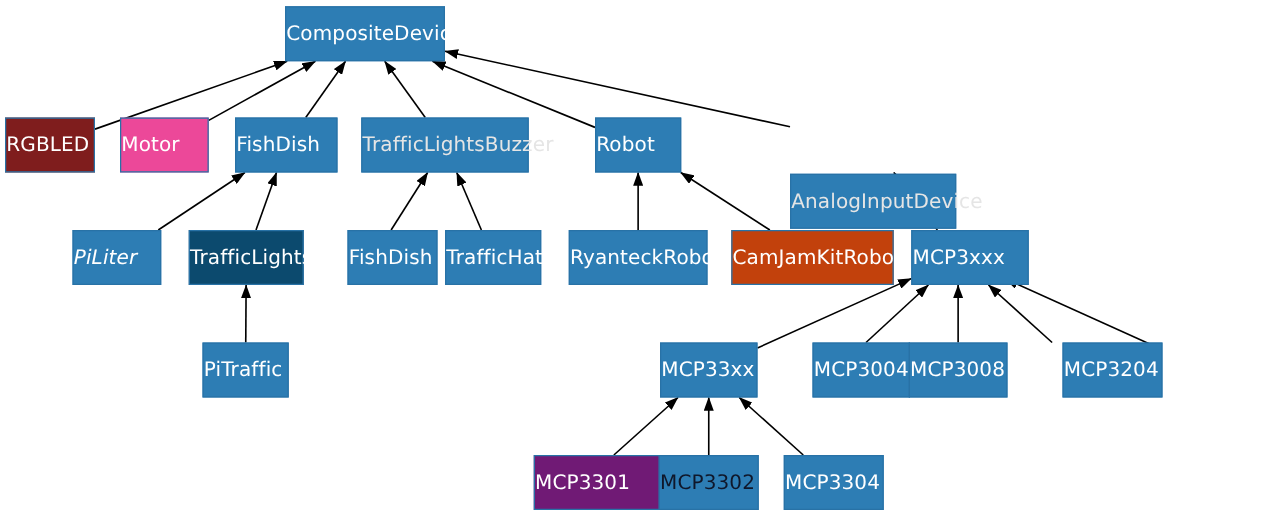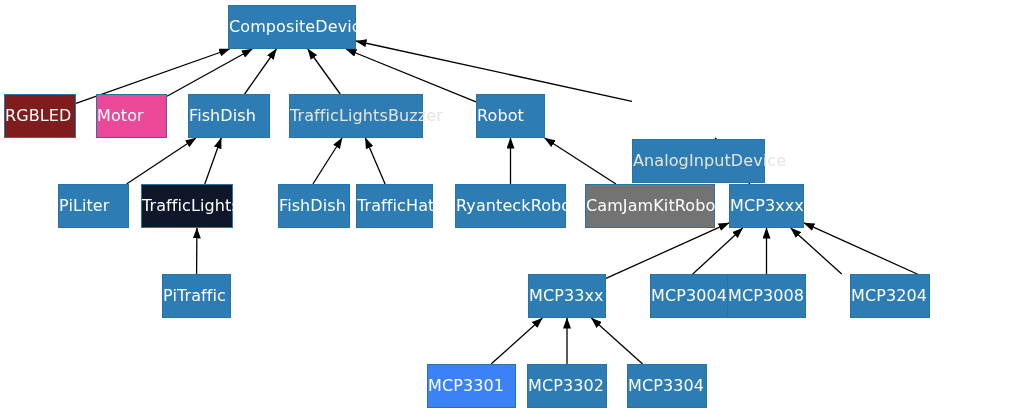--- a/index.html
+++ b/index.html
@@ -88,58 +88,58 @@
     </div>
     <div class="node" style="left: 289px; top: 94px; width: 134px; height: 44px; background: rgb(45, 125, 180); border: 1px solid rgb(40, 114, 166); color: #e5e5e5;">
       <span>TrafficLightsBuzzer</span>
     </div>
     <div class="node" style="left: 476px; top: 94px; width: 69px; height: 44px; background: rgb(45, 125, 180); border: 1px solid rgb(40, 114, 166); color: rgb(255, 255, 255);">
       <span>Robot</span>
     </div>
     <div class="node" style="left: 632px; top: 94px; width: 133px; height: 44px; background: rgb(45, 125, 180); border: 1px solid rgb(40, 114, 166); color: #e5e5e5; margin-top: 45px;">
       <span>AnalogInputDevice</span>
     </div>
-    <div class="node" style="left: 58px; top: 184px; width: 71px; height: 44px; background: rgb(45, 125, 180); border: 1px solid rgb(40, 114, 166); color: rgb(255, 255, 255);">
+    <div class="node" style="left: 58px; top: 184px; width: 71px; height: 44px; background: rgb(45, 125, 180); border: 1px solid rgb(40, 114, 166); color: rgb(255, 255, 255); font-style: italic;">
       <span>PiLiter</span>
     </div>
-    <div class="node" style="left: 141px; top: 184px; width: 92px; height: 44px; background: #0f172a; border: 1px solid rgb(40, 114, 166); color: rgb(255, 255, 255);">
+    <div class="node" style="left: 151px; top: 184px; width: 92px; height: 44px; background: #0c4a6e; border: 1px solid rgb(40, 114, 166); color: rgb(255, 255, 255);">
       <span>TrafficLights</span>
     </div>
     <div class="node" style="left: 263px; top: 184px; width: 72px; height: 44px; background: rgb(45, 125, 180); border: 1px solid rgb(40, 114, 166); color: rgb(255, 255, 255); margin-left: 15px;">
       <span>FishDish</span>
     </div>
     <div class="node" style="left: 356px; top: 184px; width: 77px; height: 44px; background: rgb(45, 125, 180); border: 1px solid rgb(40, 114, 166); color: rgb(255, 255, 255);">
       <span>TrafficHat</span>
     </div>
     <div class="node" style="left: 455px; top: 184px; width: 111px; height: 44px; background: rgb(45, 125, 180); border: 1px solid rgb(40, 114, 166); color: rgb(255, 255, 255);">
       <span>RyanteckRobot</span>
     </div>
-    <div class="node" style="left: 585px; top: 184px; width: 130px; height: 44px; background: #737373; border: 1px solid rgb(40, 114, 166); color: rgb(255, 255, 255);">
+    <div class="node" style="left: 585px; top: 184px; width: 130px; height: 44px; background: #c2410c; border: 1px solid rgb(40, 114, 166); color: rgb(255, 255, 255);">
       <span>CamJamKitRobot</span>
     </div>
-    <div class="node" style="left: 729px; top: 184px; width: 75px; height: 44px; background: rgb(45, 125, 180); border: 1px solid rgb(40, 114, 166); color: rgb(255, 255, 255);">
+    <div class="node" style="left: 729px; top: 184px; width: 94px; height: 44px; background: rgb(45, 125, 180); border: 1px solid rgb(40, 114, 166); color: rgb(255, 255, 255);">
       <span>MCP3xxx</span>
     </div>
     <div class="node" style="left: 162px; top: 274px; width: 69px; height: 44px; background: rgb(45, 125, 180); border: 1px solid rgb(40, 114, 166); color: rgb(255, 255, 255);">
       <span>PiTraffic</span>
     </div>
     <div class="node" style="left: 528px; top: 274px; width: 78px; height: 44px; background: rgb(45, 125, 180); border: 1px solid rgb(40, 114, 166); color: rgb(255, 255, 255);">
       <span>MCP33xx</span>
     </div>
     <div class="node" style="left: 630px; top: 274px; width: 78px; height: 44px; background: rgb(45, 125, 180); border: 1px solid rgb(40, 114, 166); color: rgb(255, 255, 255); margin-left: 20px;">
       <span>MCP3004</span>
     </div>
     <div class="node" style="left: 727px; top: 274px; width: 79px; height: 44px; background: rgb(45, 125, 180); border: 1px solid rgb(40, 114, 166); color: rgb(255, 255, 255);">
       <span>MCP3008</span>
     </div>
     <div class="node" style="left: 826px; top: 274px; width: 80px; height: 44px; background: rgb(45, 125, 180); border: 1px solid rgb(40, 114, 166); color: rgb(255, 255, 255); margin-left: 24px;">
       <span>MCP3204</span>
     </div>
-    <div class="node" style="left: 427px; top: 364px; width: 89px; height: 44px; background: #3b82f6; border: 1px solid rgb(40, 114, 166); color: rgb(255, 255, 255);">
+    <div class="node" style="left: 427px; top: 364px; width: 101px; height: 44px; background: #701a75; border: 1px solid rgb(40, 114, 166); color: rgb(255, 255, 255);">
       <span>MCP3301</span>
     </div>
-    <div class="node" style="left: 527px; top: 364px; width: 80px; height: 44px; background: rgb(45, 125, 180); border: 1px solid rgb(40, 114, 166); color: #ffffff;">
+    <div class="node" style="left: 527px; top: 364px; width: 80px; height: 44px; background: rgb(45, 125, 180); border: 1px solid rgb(40, 114, 166); color: #0f172a;">
       <span>MCP3302</span>
     </div>
     <div class="node" style="left: 627px; top: 364px; width: 80px; height: 44px; background: rgb(45, 125, 180); border: 1px solid rgb(40, 114, 166); color: rgb(255, 255, 255);">
       <span>MCP3304</span>
     </div>
   </div>
 
 </body></html>

